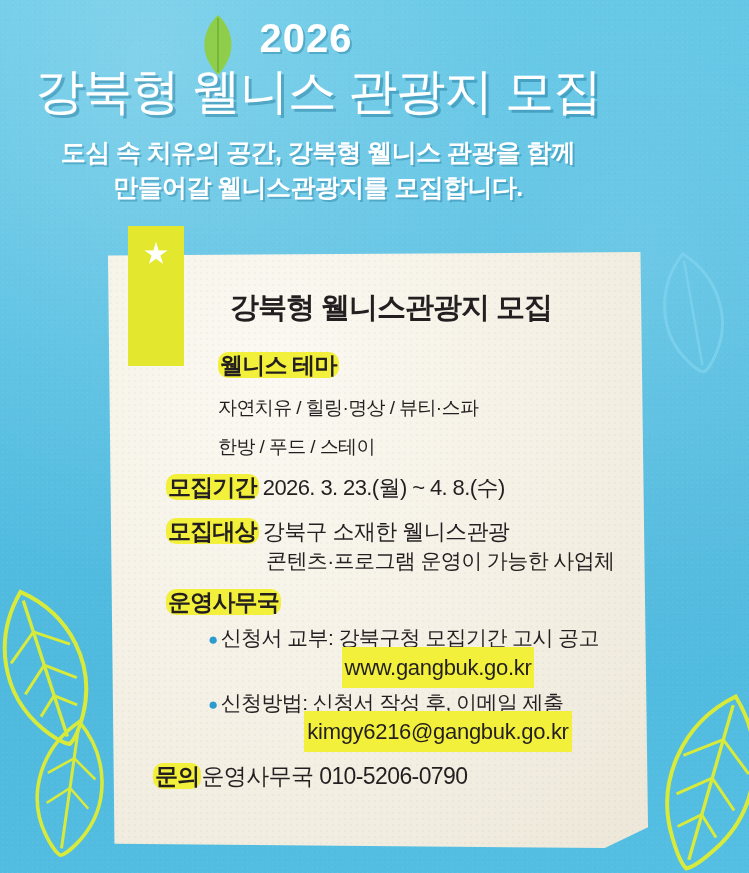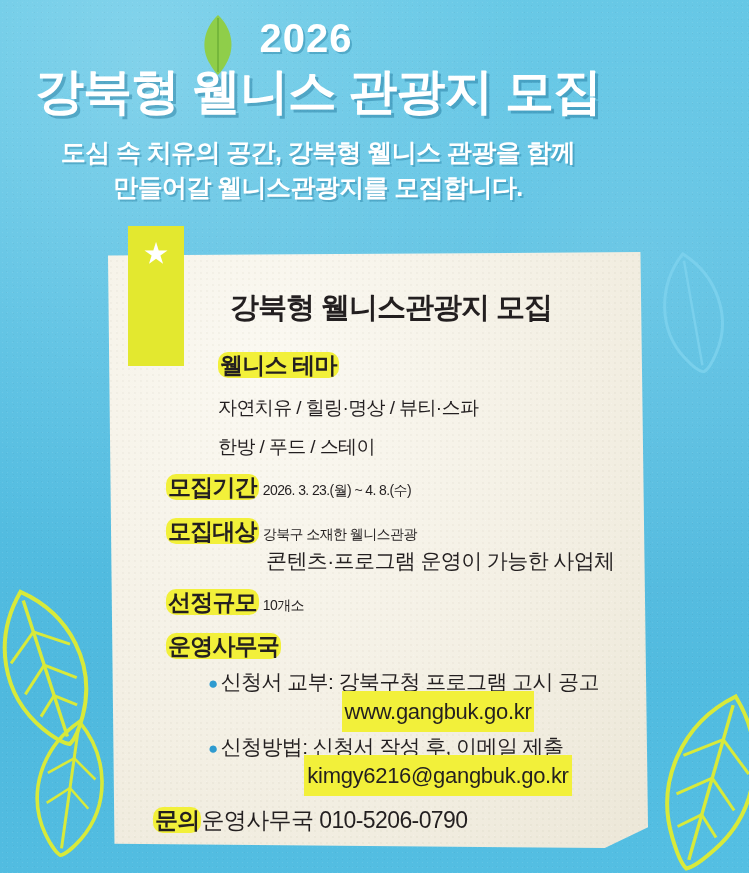--- a/index.html
+++ b/index.html
@@ -58,21 +58,21 @@
     font-weight: 800;
     color: #ffffff;
     letter-spacing: 1px;
     text-shadow: 2px 2px 0 rgba(0,90,130,.30);
     line-height: 1;
     margin-left: -24px;
   }
   .title-main {
     margin-top: 6px;
     font-size: 49px;
-    font-weight: 700;
+    font-weight: 400;
     color: #ffffff;
     letter-spacing: -1px;
     line-height: 1.12;
     text-shadow: 3px 3px 0 rgba(0,85,125,.32);
   }
   .subtitle {
     margin-top: 16px;
     font-size: 25px;
     font-weight: 800;
     color: #ffffff;
@@ -152,21 +152,21 @@
     -webkit-box-decoration-break: clone;
     padding: 0 2px;
     border-radius: 10px;
   }
   .lbl {
     font-size: 23px;
     font-weight: 800;
     letter-spacing: -0.8px;
   }
   .val {
-    font-size: 14px;
+    font-size: 22px;
     font-weight: 400;
     letter-spacing: -0.6px;
   }
   .theme-block { margin-left: 86px; }
   .theme-head { margin-bottom: 2px; }
   .theme-line {
     font-size: 19px;
     line-height: 1.32;
     letter-spacing: -0.6px;
     margin-top: 14px;
@@ -281,29 +281,26 @@
 
       <div class="field">
         <span class="lbl hl">모집기간</span><span class="val">2026. 3. 23.(월) ~ 4. 8.(수)</span>
       </div>
 
       <div class="field">
         <span class="lbl hl">모집대상</span><span class="val">강북구 소재한 웰니스관광</span>
         <div class="indent2">콘텐츠·프로그램 운영이 가능한 사업체</div>
       </div>
 
-      <div class="field">
-        <span class="lbl hl">선정규모</span><span class="val">10개소</span>
-      </div>
 
       <div class="field">
         <span class="lbl hl">운영사무국</span>
         <div class="bullets">
           <div class="bullet">
-            <span class="dot">●</span><span>신청서 교부: 강북구청 프로그램 고시 공고</span>
+            <span class="dot">●</span><span>신청서 교부: 강북구청 모집기간 고시 공고</span>
           </div>
           <div class="link-line">
             <span class="hl-soft">www.gangbuk.go.kr</span>
           </div>
           <div class="bullet">
             <span class="dot">●</span><span>신청방법: 신청서 작성 후, 이메일 제출</span>
           </div>
           <div class="link-line">
             <span class="hl-soft">kimgy6216@gangbuk.go.kr</span>
           </div>

